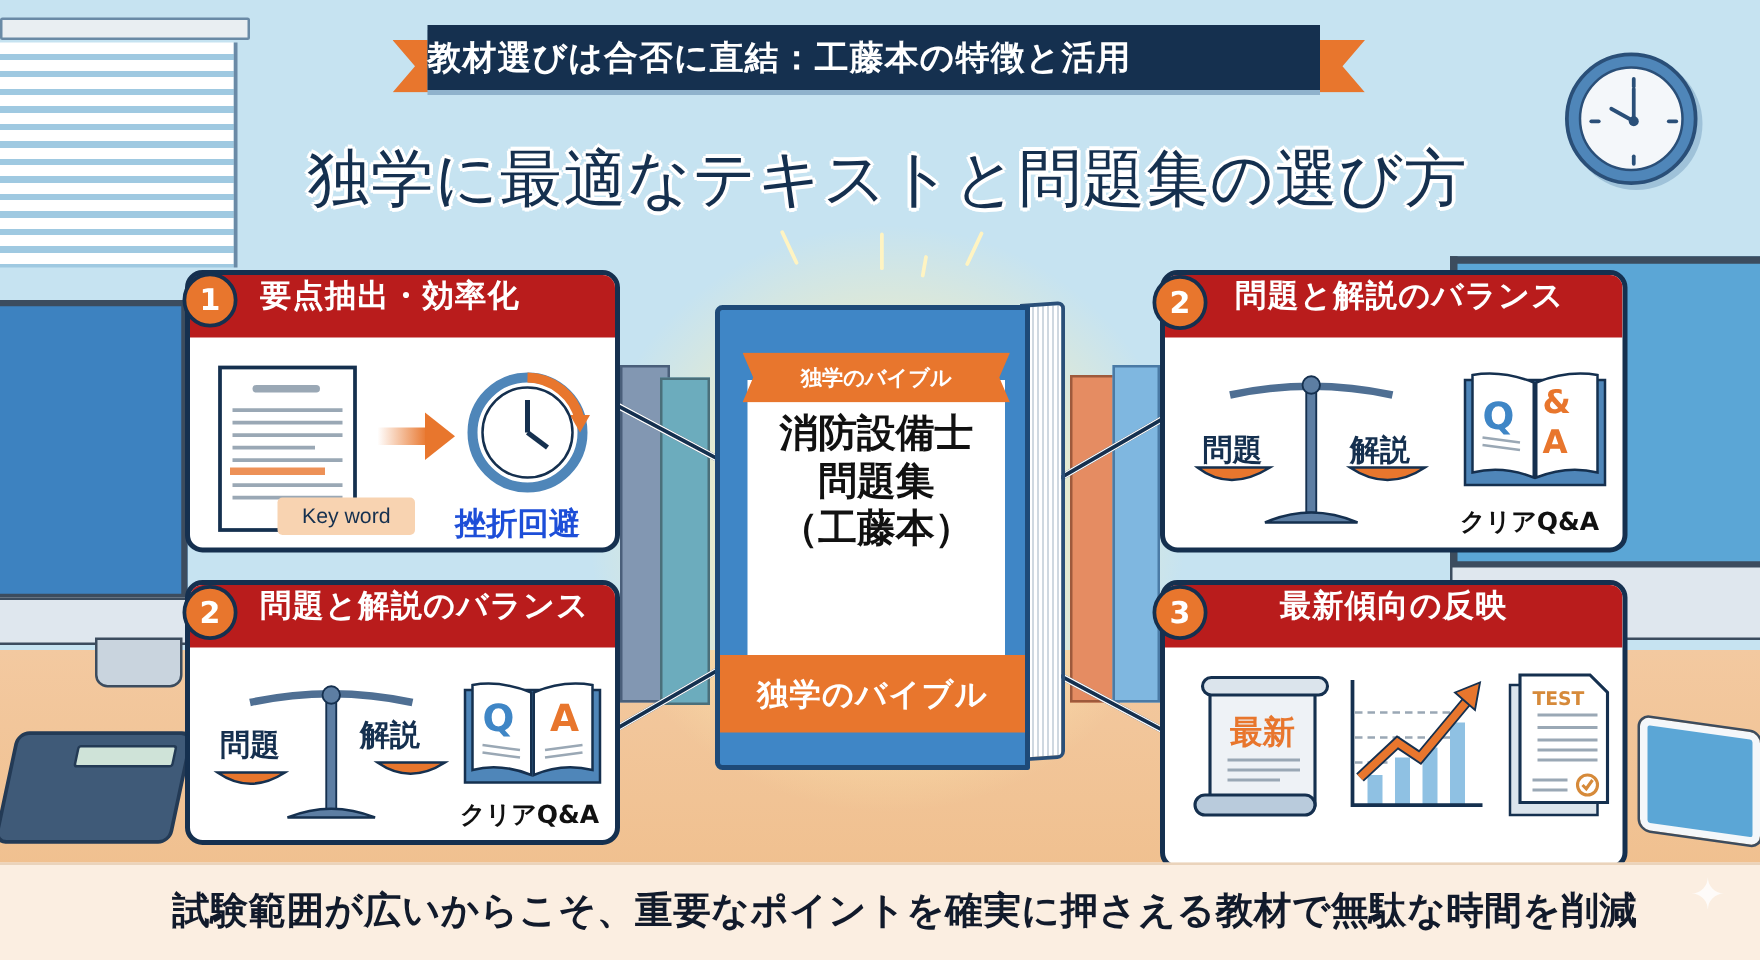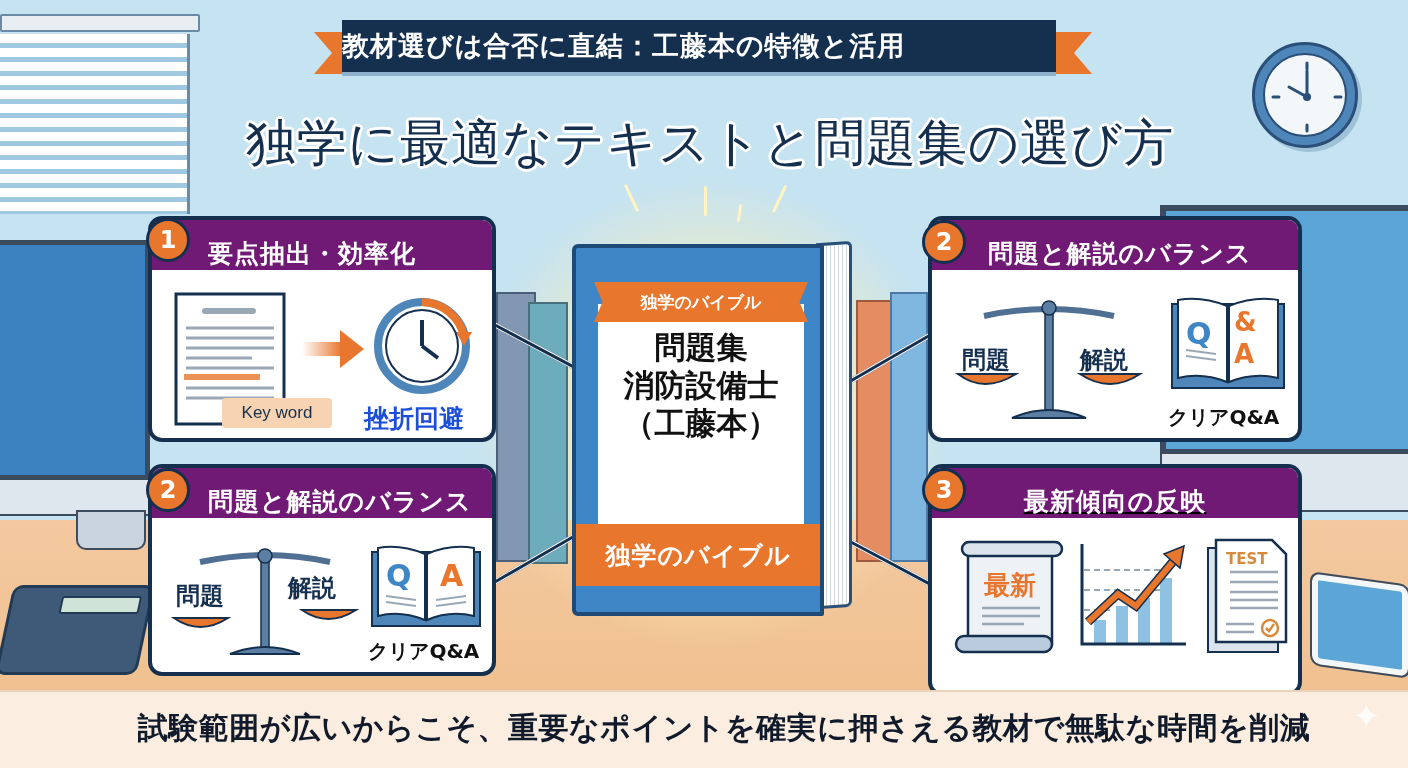--- a/index.html
+++ b/index.html
@@ -50,21 +50,21 @@
   .ribbon-tail.left { left: 314px; clip-path: polygon(0 0, 100% 0, 100% 100%, 0 100%, 30% 50%); }
   .ribbon-tail.right { left: 1032px; clip-path: polygon(0 0, 100% 0, 70% 50%, 100% 100%, 0 100%); }
   .banner { position: absolute; left: 342px; top: 20px; width: 714px; height: 52px; background: #15304f; display: flex; align-items: center; box-shadow: 0 4px 0 #8fb2cc; }
   .banner span { color: #ffffff; font-size: 27px; font-weight: bold; letter-spacing: 1px; }
 
   .main-title { position: absolute; left: 180px; top: 110px; width: 1060px; text-align: center; font-size: 50px; font-weight: normal; color: #15304f;
     letter-spacing: 1px; text-shadow: 3px 0 #fff, -3px 0 #fff, 0 3px #fff, 0 -3px #fff, 2px 2px #fff, -2px -2px #fff, 2px -2px #fff, -2px 2px #fff; }
 
   
   .card { position: absolute; background: #ffffff; border: 4px solid #15304f; border-radius: 14px; overflow: hidden; }
-  .card .head { height: 50px; background: #701a75; display: flex; align-items: flex-end; padding-left: 56px; }
+  .card .head { height: 50px; background: #b91c1c; display: flex; align-items: flex-start; padding-left: 56px; }
   .card .head .title { color: #ffffff; font-size: 25px; font-weight: bold; letter-spacing: 1px; }
   .num-badge { position: absolute; width: 44px; height: 44px; border-radius: 50%; background: #e8762d; border: 3px solid #15304f;
     color: #fff; font-size: 24px; font-weight: bold; display: flex; align-items: center; justify-content: center; z-index: 5; }
 
   .card-body { position: relative; height: calc(100% - 50px); }
 
   
   .connector { position: absolute; height: 5px; background: #15304f; border-top: 1.5px solid #fff; border-bottom: 1.5px solid #fff; transform-origin: left center; }
 
   
@@ -248,21 +248,21 @@
           <line x1="16" y1="60" x2="46" y2="64"></line>
         </g>
     </svg>
     <span class="lbl" style="left:254px;top:46px;font-size:30px;color:#3f86c6;">Q</span>
     <span class="lbl lbl-orange" style="left:302px;top:36px;font-size:26px;line-height:32px;width:30px;word-break:break-all;">&amp;A</span>
     <span class="lbl" style="left:236px;top:134px;font-size:20px;color:#111;">クリアQ&amp;A</span>
   </div>
 </div>
 
 <div class="num-badge" style="left:922px;top:468px;">3</div>
-<div class="card" style="left:928px;top:464px;width:374px;height:232px;text-decoration:underline;">
+<div class="card" style="left:928px;top:464px;width:374px;height:232px;">
   <div class="head" style="justify-content:center;padding-left:0;">
       <span class="title">最新傾向の反映</span>
     </div>
   <div class="card-body">
     <svg style="position:absolute;left:22px;top:20px;" width="112" height="120" viewBox="0 0 112 120">
       <rect x="14" y="10" width="84" height="96" fill="#eef2f6" stroke="#15304f" stroke-width="2.5"></rect>
       <rect x="8" y="4" width="100" height="14" rx="7" fill="#dbe4ec" stroke="#15304f" stroke-width="2.5"></rect>
       <rect x="2" y="98" width="96" height="16" rx="8" fill="#b9cbdc" stroke="#15304f" stroke-width="2.5"></rect>
       <g stroke="#9aa8b5" stroke-width="2.5">
           <line x1="28" y1="70" x2="86" y2="70"></line>
@@ -306,22 +306,22 @@
 </div>
 
 <div class="book">
   <div class="pages"></div>
   <div class="cover">
     <div class="inner-white"></div>
     <div class="top-ribbon">
         <span>独学のバイブル</span>
       </div>
     <div class="cover-title">
+      <div>消防設備士</div>
       <div>問題集</div>
-      <div>消防設備士</div>
       <div>（工藤本）</div>
     </div>
     <div class="bottom-band">
         <span>独学のバイブル</span>
       </div>
   </div>
 </div>
 
 <div class="bg-bottom"></div>
 <div class="footer-text">試験範囲が広いからこそ、重要なポイントを確実に押さえる教材で無駄な時間を削減</div>

